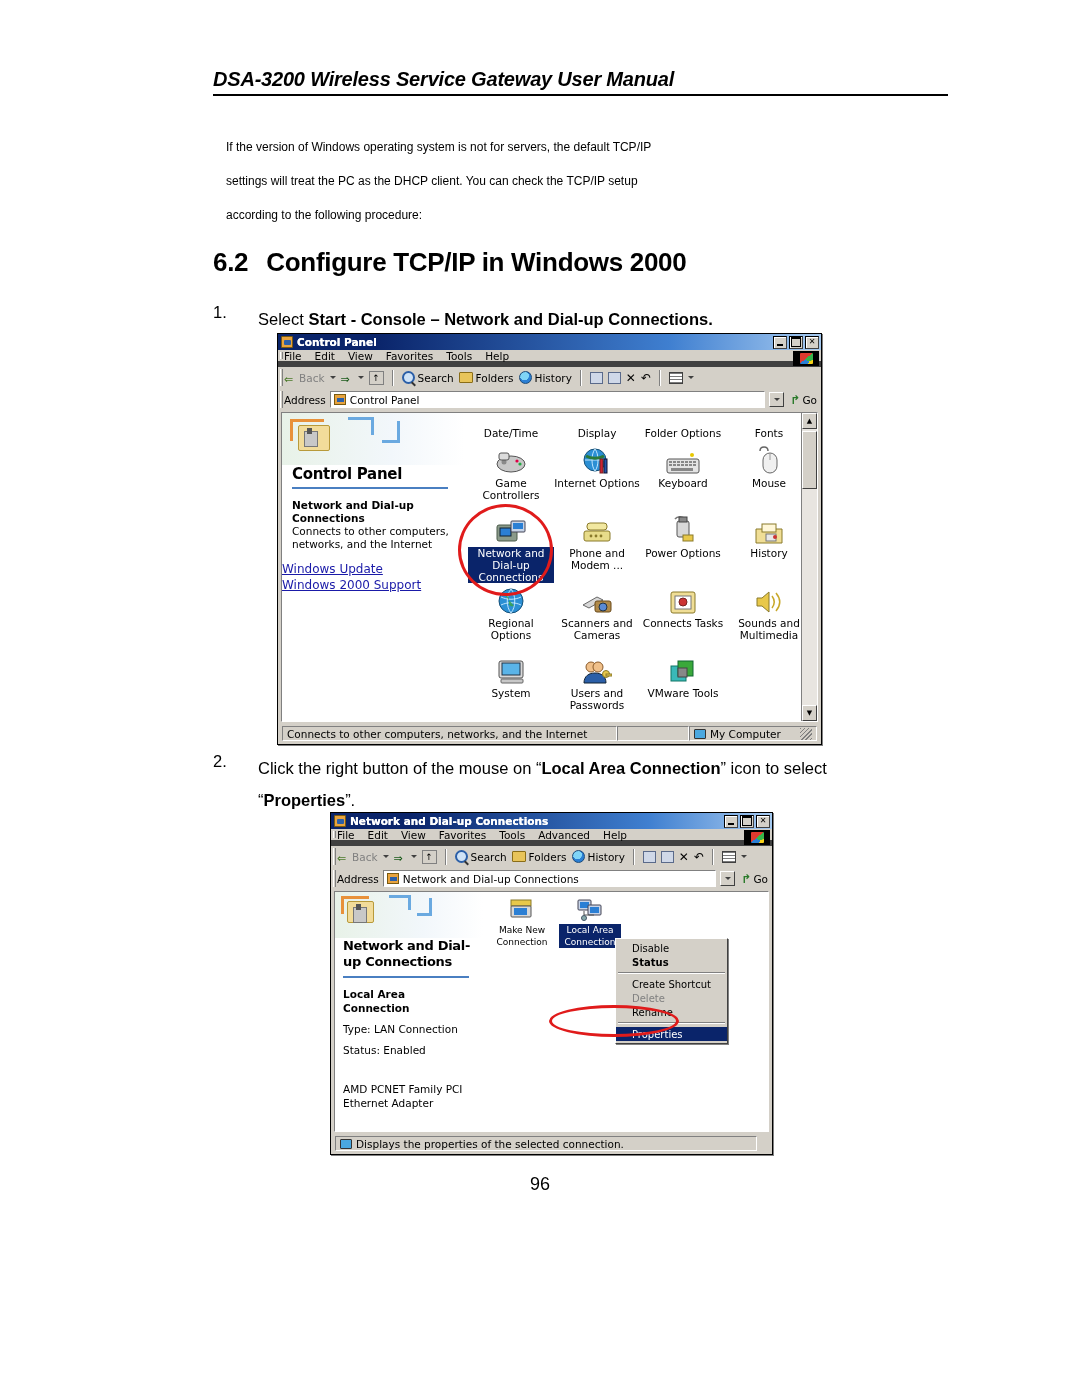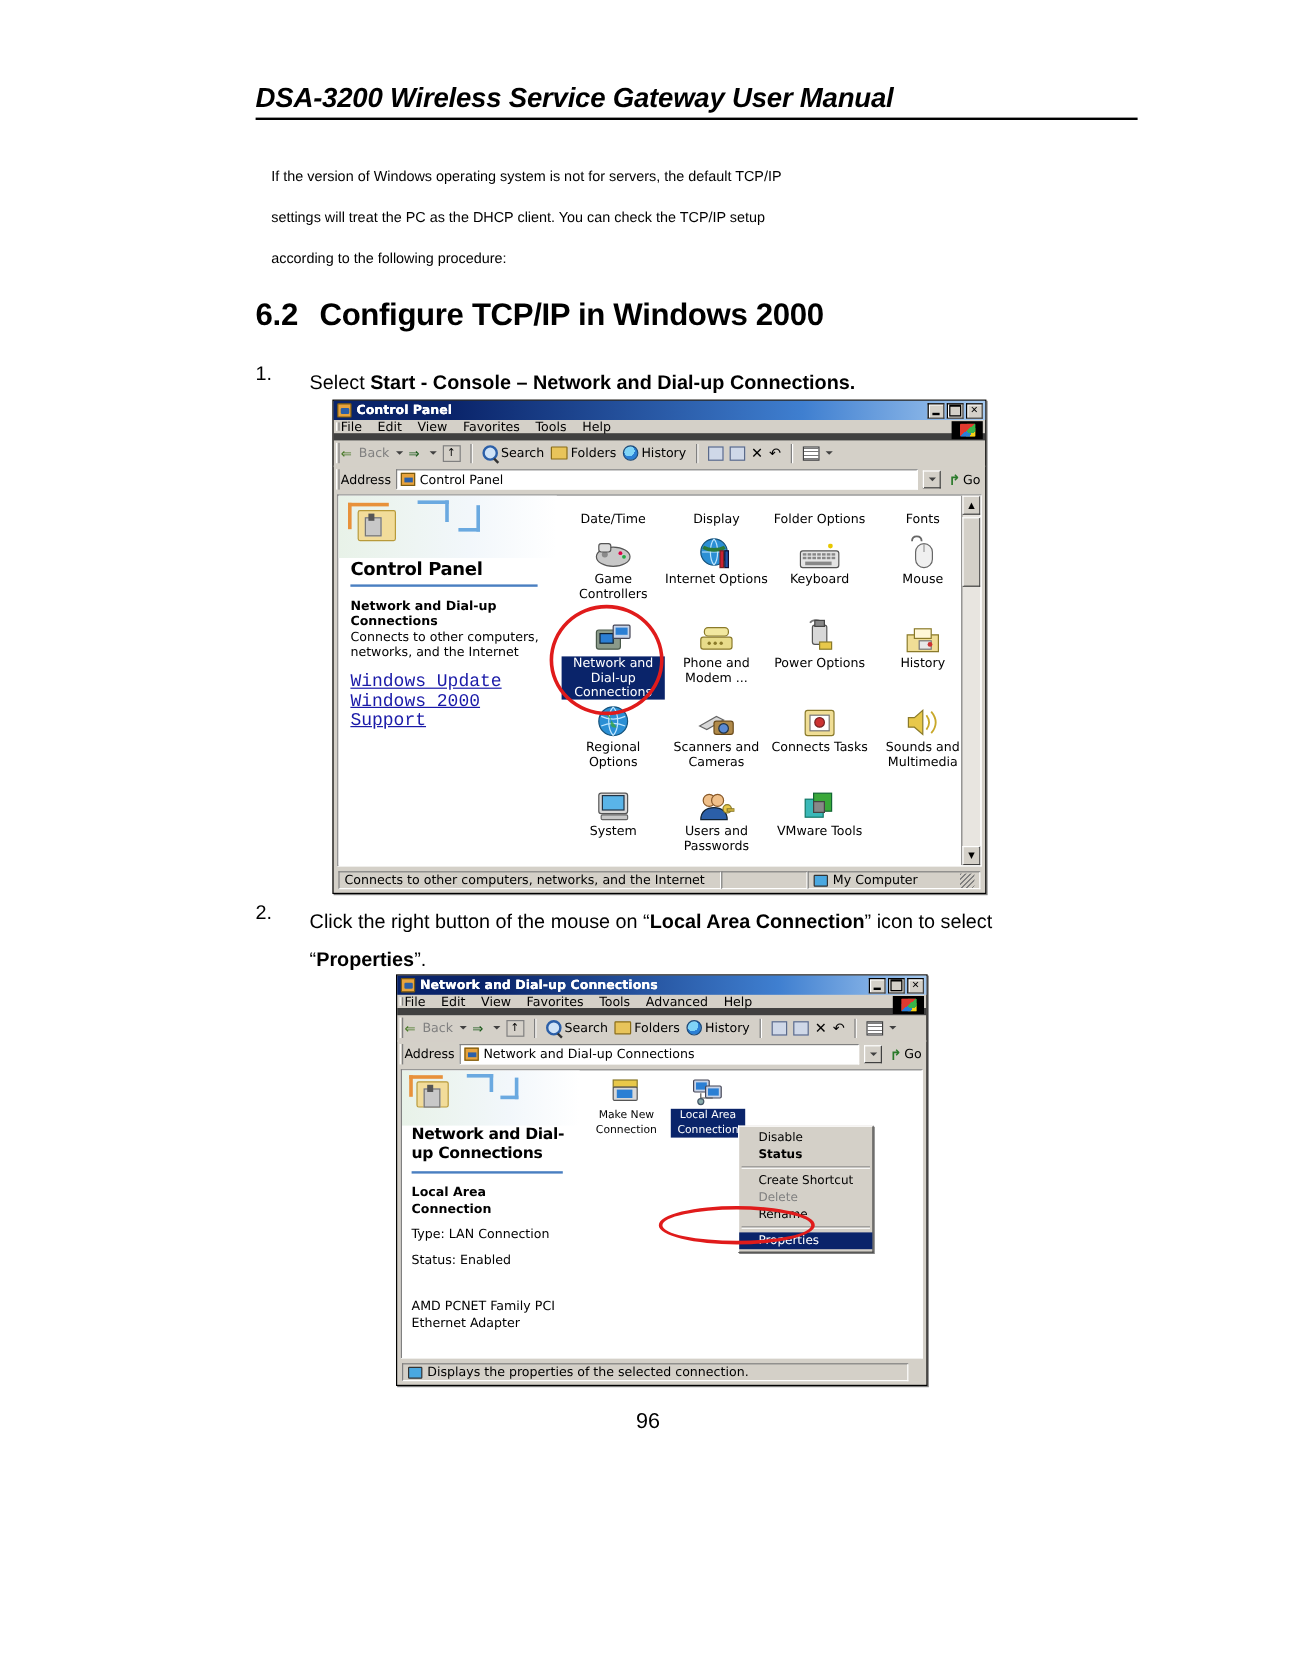--- a/index.html
+++ b/index.html
@@ -13,21 +13,21 @@
     overflow: hidden;
   }
   .page { position:absolute; inset:0; }
 
   
   .doc-header {
     position:absolute; left:213px; top:68px; width:735px;
   }
   .doc-header .htext {
     font-weight: bold; font-style: italic;
-    font-size: 23px; letter-spacing: -0.2px;
+    font-size: 20px; letter-spacing: -0.2px;
     white-space: nowrap;
   }
   .doc-header .hrule {
     margin-top:3px; border-bottom: 2.5px solid #000;
     width: 735px;
   }
 
   
   .body-para {
     position:absolute; left:226px; top:130px; width:678px;
@@ -210,21 +210,21 @@
   }
   .lp-folder::before{content:"";position:absolute;left:5px;top:5px;width:12px;height:14px;background:#c8c8c8;border:1px solid #777;}
   .lp-folder::after{content:"";position:absolute;left:8px;top:2px;width:5px;height:6px;background:#555;}
   .lpane .pane-title{
     font-size:15px;font-weight:bold;padding:0 0 4px 10px;letter-spacing:-0.3px;
     line-height:18px;
   }
   .lpane .rule{height:2px;background:#4a7fc1;margin:0 16px 0 10px;}
   .lpane .info{padding:10px 10px 0 10px;font-size:10.5px;line-height:13px;}
   .lpane .info .t{font-weight:bold;}
-  .lpane .links{padding:10px 10px 0 10px;font-size:15px;line-height:16px;font-family:Liberation Mono, monospace;}
+  .lpane .links{padding:10px 10px 0 0;font-size:12px;line-height:16px;}
   .lpane .links a{color:#1a1aa8;text-decoration:underline;display:block;}
 
   
   .igrid{position:absolute;left:182px;top:0;right:16px;bottom:0;}
   .icell{position:absolute;width:86px;text-align:center;font-size:10.5px;line-height:12px;}
   .icell .glyph{height:34px;display:flex;align-items:flex-end;justify-content:center;}
   .icell .lbl{margin-top:2px;}
   .icell .lbl.sel{
     background:#0a246a;color:#fff;display:inline-block;padding:0 2px;
   }
@@ -610,21 +610,21 @@
       <div class="vscroll">
         <div class="arrow">▲</div>
         <div class="thumb"></div>
         <div class="arrow bot">▼</div>
       </div>
     </div>
 
     <div class="statusbar" style="position:absolute;left:3px;right:3px;bottom:2px;">
       <span class="sb-cell" style="flex:1;">Connects to other computers, networks, and the Internet</span>
       <span class="sb-cell" style="width:72px;"></span>
-      <span class="sb-cell" style="width:144px;">
+      <span class="sb-cell" style="width:128px;">
         <span class="mini-pc"></span>
         <span>My Computer</span>
         <span class="sb-grip"></span>
       </span>
     </div>
 
     <div class="redring" style="left:180px; top:170px; width:95px; height:92px;"></div>
   </div>
 
   <div class="step" id="step2">

